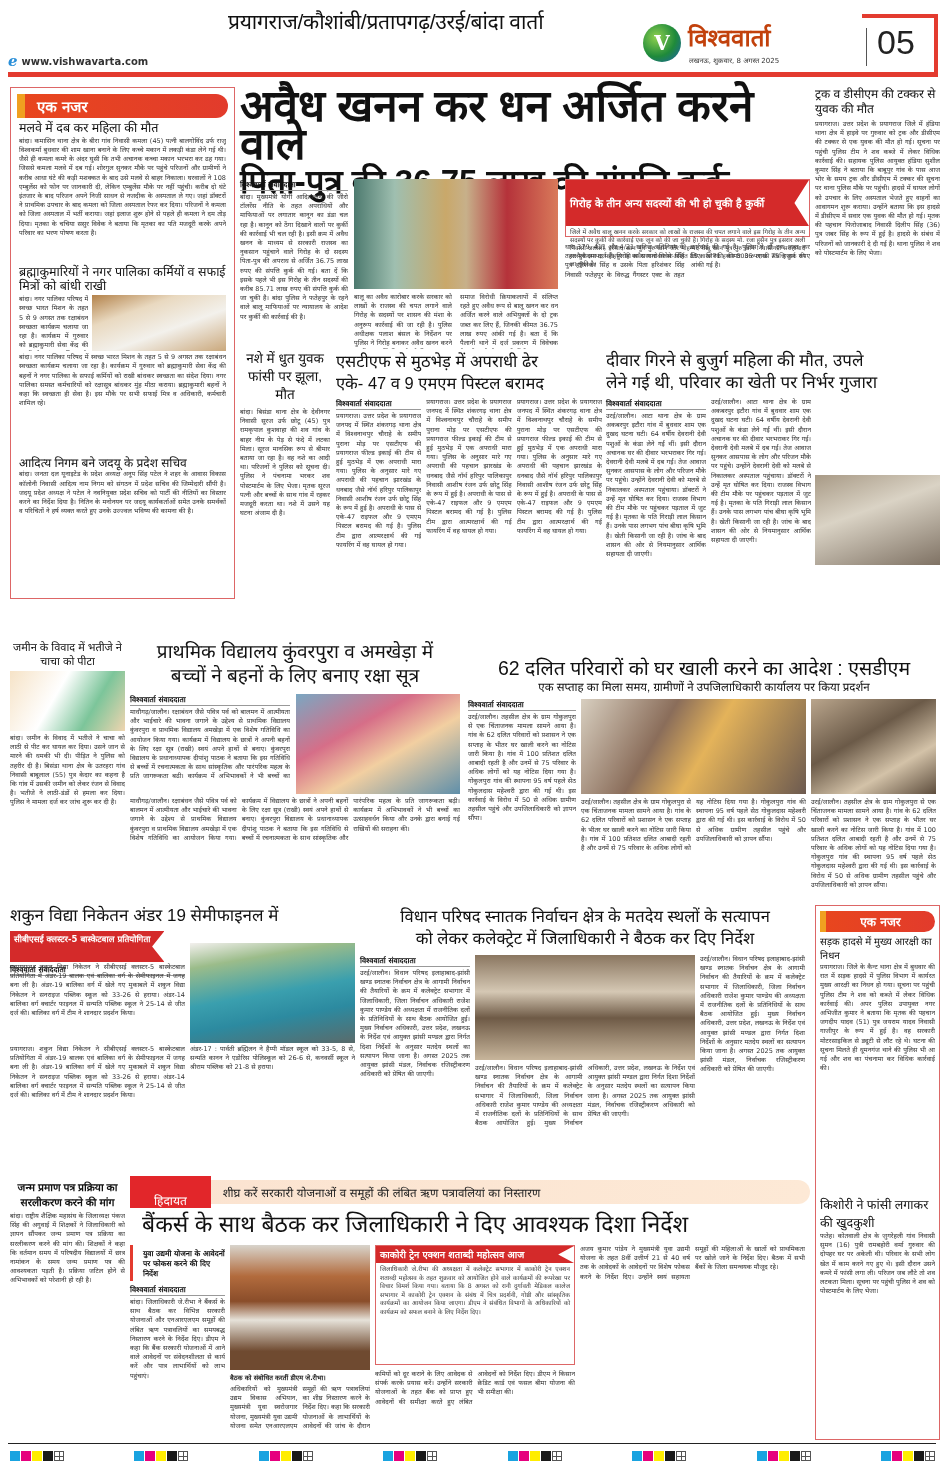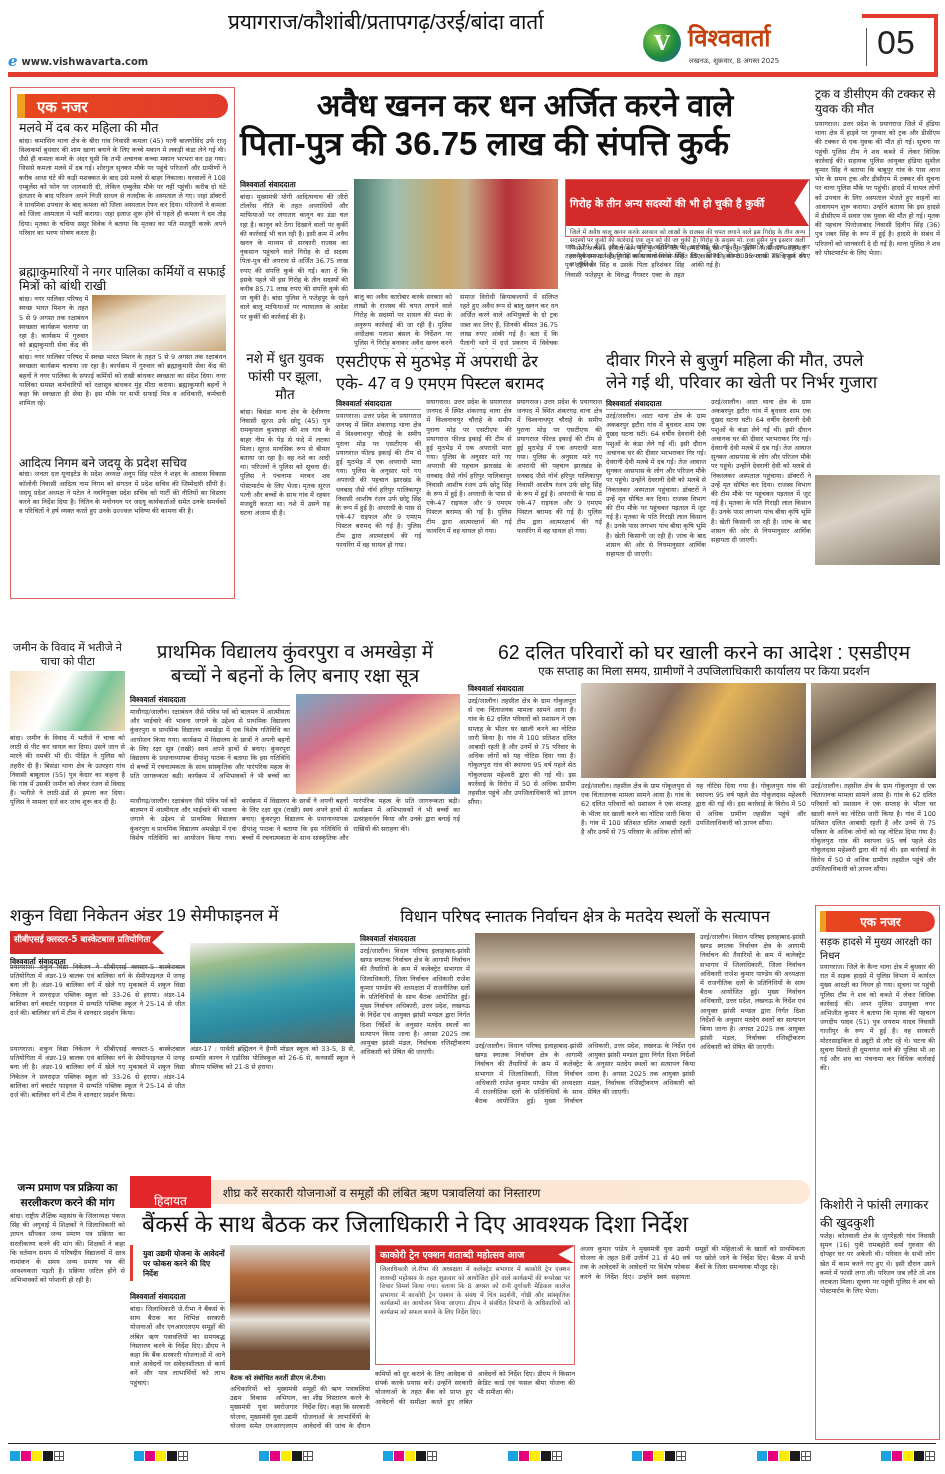--- a/index.html
+++ b/index.html
@@ -43,21 +43,21 @@
   <div style="display:flex;gap:4px;margin-top:2px">
     <div class="txt" style="width:70px;height:56px">बांदा। नगर पालिका परिषद में स्वच्छ भारत मिशन के तहत 5 से 9 अगस्त तक रक्षाबंधन स्वच्छता कार्यक्रम चलाया जा रहा है। कार्यक्रम में गुरुवार को ब्रह्माकुमारी सेवा केंद्र की बहनों ने नगर पालिका के सफाई कर्मियों को राखी बांधकर स्वच्छता का संदेश दिया। नगर पालिका समस्त कर्मचारियों को रक्षासूत्र बांधकर मुंह मीठा कराया। ब्रह्माकुमारी बहनों ने कहा कि स्वच्छता ही सेवा है। इस मौके पर सभी सफाई मित्र व अधिकारी, कर्मचारी शामिल रहे।</div>
     <div class="photo" style="width:135px;height:56px;background:linear-gradient(160deg,#b3824a,#e9d9c0 30%,#f3f1ec 60%,#caa87c)"></div>
   </div>
   <div class="txt" style="height:100px;margin-top:2px">बांदा। नगर पालिका परिषद में स्वच्छ भारत मिशन के तहत 5 से 9 अगस्त तक रक्षाबंधन स्वच्छता कार्यक्रम चलाया जा रहा है। कार्यक्रम में गुरुवार को ब्रह्माकुमारी सेवा केंद्र की बहनों ने नगर पालिका के सफाई कर्मियों को राखी बांधकर स्वच्छता का संदेश दिया। नगर पालिका समस्त कर्मचारियों को रक्षासूत्र बांधकर मुंह मीठा कराया। ब्रह्माकुमारी बहनों ने कहा कि स्वच्छता ही सेवा है। इस मौके पर सभी सफाई मित्र व अधिकारी, कर्मचारी शामिल रहे।</div>
   <div class="hl" style="font-size:12px;font-weight:normal;margin-top:4px">आदित्य निगम बने जदयू के प्रदेश सचिव</div>
   <div class="txt" style="height:63px">बांदा। जनता दल यूनाइटेड के प्रदेश अध्यक्ष अनूप सिंह पटेल ने शहर के आवास विकास कॉलोनी निवासी आदित्य नाम निगम को संगठन में प्रदेश सचिव की जिम्मेदारी सौंपी है। जदयू प्रदेश अध्यक्ष ने पटेल ने नवनियुक्त प्रदेश सचिव को पार्टी की नीतियों का विस्तार करने का निर्देश दिया है। नितिन के मनोनयन पर जदयू कार्यकर्ताओं समेत उनके समर्थकों व परिचितों ने हर्ष व्यक्त करते हुए उनके उज्ज्वल भविष्य की कामना की है।</div>
 </div>
 
 <div class="abs" style="left:240px;top:87px;width:570px;height:265px">
-  <div class="hl" style="text-align:center;font-size:31px;line-height:38px">अवैध खनन कर धन अर्जित करने वाले</div>
+  <div class="hl" style="text-align:left;font-size:44px;line-height:38px">अवैध खनन कर धन अर्जित करने वाले</div>
   <div class="hl" style="text-align:left;font-size:33px;line-height:38px">पिता-पुत्र की 36.75 लाख की संपत्ति कुर्क</div>
   <div class="abs" style="left:0;top:92px;width:108px">
     <div class="byline">विश्ववार्ता संवाददाता</div>
     <div class="txt" style="height:160px">बांदा। मुख्यमंत्री योगी आदित्यनाथ की जीरो टॉलरेंस नीति के तहत अपराधियों और माफियाओं पर लगातार कानून का डंडा चल रहा है। कानून को ठेंगा दिखाने वालों पर कुर्की की कार्रवाई भी चल रही है। इसी क्रम में अवैध खनन के माध्यम से सरकारी राजस्व का नुकसान पहुंचाने वाले गिरोह के दो सदस्य पिता-पुत्र की अपराध से अर्जित 36.75 लाख रुपए की संपत्ति कुर्क की गई। बता दें कि इसके पहले भी इस गिरोह के तीन सदस्यों की करीब 85.71 लाख रुपए की संपत्ति कुर्क की जा चुकी है। बांदा पुलिस ने फतेहपुर के रहने वाले बालू माफियाओं पर न्यायालय के आदेश पर कुर्की की कार्रवाई की है।</div>
   </div>
   <div class="abs photo" style="left:114px;top:92px;width:204px;height:110px;background:linear-gradient(90deg,#4d7a6f,#9fbfb0 20%,#c9a86a 45%,#c7b08a 55%,#b5323a 75%,#d97a5a)"></div>
   <div class="abs" style="left:114px;top:206px;width:204px">
     <div class="txt" style="width:98px;height:56px;float:left">बालू का अवैध कारोबार करके सरकार को लाखों के राजस्व की चपत लगाने वाले गिरोह के सदस्यों पर शासन की मंशा के अनुरूप कार्रवाई की जा रही है। पुलिस अधीक्षक पलाश बंसल के निर्देशन पर पुलिस ने गिरोह बनाकर अवैध खनन करने वालों पर कुर्की की कार्रवाई की।</div>
     <div class="txt" style="width:98px;height:56px;float:right">समाज विरोधी क्रियाकलापों में संलिप्त रहते हुए अवैध रूप से बालू खनन कर धन अर्जित करने वाले अभियुक्तों के दो ट्रक जब्त कर लिए हैं, जिनकी कीमत 36.75 लाख रुपए आंकी गई है। बता दें कि पैलानी थाने में दर्ज प्रकरण में विवेचक पैलानी थाने के प्रभारी निरीक्षक सुधाराम सिंह ने विवेक सिंह पुत्र हरिशंकर सिंह के विरुद्ध कार्रवाई की।</div>
   </div>
@@ -112,50 +112,51 @@
   <div class="hl" style="text-align:center;font-size:19px;font-weight:normal;line-height:24px;white-space:nowrap">बच्चों ने बहनों के लिए बनाए रक्षा सूत्र</div>
   <div style="display:flex;gap:6px;margin-top:6px">
     <div style="width:160px">
       <div class="byline">विश्ववार्ता संवाददाता</div>
       <div class="txt" style="height:70px">माधौगढ़/जालौन। रक्षाबंधन जैसे पवित्र पर्व को बालमन में आत्मीयता और भाईचारे की भावना जगाने के उद्देश्य से प्राथमिक विद्यालय कुंवरपुरा व प्राथमिक विद्यालय अमखेड़ा में एक विशेष गतिविधि का आयोजन किया गया। कार्यक्रम में विद्यालय के छात्रों ने अपनी बहनों के लिए रक्षा सूत्र (राखी) स्वयं अपने हाथों से बनाए। कुंवरपुरा विद्यालय के प्रधानाध्यापक दीपांशु पाठक ने बताया कि इस गतिविधि से बच्चों में रचनात्मकता के साथ सांस्कृतिक और पारंपरिक महत्व के प्रति जागरूकता बढ़ी। कार्यक्रम में अभिभावकों ने भी बच्चों का उत्साहवर्धन किया और उनके द्वारा बनाई गई राखियों की सराहना की।</div>
     </div>
     <div class="photo" style="width:164px;height:100px;background:linear-gradient(150deg,#7aa7c2,#d66e88 35%,#f2cfa1 60%,#5f8faa)"></div>
   </div>
   <div class="txt" style="height:95px;margin-top:3px;column-count:3;column-gap:5px">माधौगढ़/जालौन। रक्षाबंधन जैसे पवित्र पर्व को बालमन में आत्मीयता और भाईचारे की भावना जगाने के उद्देश्य से प्राथमिक विद्यालय कुंवरपुरा व प्राथमिक विद्यालय अमखेड़ा में एक विशेष गतिविधि का आयोजन किया गया। कार्यक्रम में विद्यालय के छात्रों ने अपनी बहनों के लिए रक्षा सूत्र (राखी) स्वयं अपने हाथों से बनाए। कुंवरपुरा विद्यालय के प्रधानाध्यापक दीपांशु पाठक ने बताया कि इस गतिविधि से बच्चों में रचनात्मकता के साथ सांस्कृतिक और पारंपरिक महत्व के प्रति जागरूकता बढ़ी। कार्यक्रम में अभिभावकों ने भी बच्चों का उत्साहवर्धन किया और उनके द्वारा बनाई गई राखियों की सराहना की।</div>
 </div>
-<div class="abs" style="left:468px;top:640px;width:472px;height:255px">
+<div class="abs" style="left:468px;top:656px;width:472px;height:255px">
   <div class="hl" style="text-align:center;font-size:19.5px;font-weight:normal;line-height:24px;white-space:nowrap">62 दलित परिवारों को घर खाली करने का आदेश : एसडीएम</div>
   <div class="hl" style="text-align:center;font-size:11.5px;font-weight:normal;line-height:15px">एक सप्ताह का मिला समय, ग्रामीणों ने उपजिलाधिकारी कार्यालय पर किया प्रदर्शन</div>
   <div style="display:flex;gap:5px;margin-top:4px">
     <div style="width:108px">
       <div class="byline">विश्ववार्ता संवाददाता</div>
       <div class="txt" style="height:186px">उरई/जालौन। तहसील क्षेत्र के ग्राम गोकुलपुरा से एक चिंताजनक मामला सामने आया है। गांव के 62 दलित परिवारों को प्रशासन ने एक सप्ताह के भीतर घर खाली करने का नोटिस जारी किया है। गांव में 100 प्रतिशत दलित आबादी रहती है और उनमें से 75 परिवार के अधिक लोगों को यह नोटिस दिया गया है। गोकुलपुरा गांव की स्थापना 95 वर्ष पहले सेठ गोकुलदास महेश्वरी द्वारा की गई थी। इस कार्रवाई के विरोध में 50 से अधिक ग्रामीण तहसील पहुंचे और उपजिलाधिकारी को ज्ञापन सौंपा।</div>
     </div>
     <div>
       <div class="photo" style="width:225px;height:95px;background:linear-gradient(120deg,#d8cfc0,#8a6d5a 35%,#e4b35a 55%,#6c5a50)"></div>
       <div class="txt" style="width:225px;height:98px;margin-top:4px;column-count:2;column-gap:5px">उरई/जालौन। तहसील क्षेत्र के ग्राम गोकुलपुरा से एक चिंताजनक मामला सामने आया है। गांव के 62 दलित परिवारों को प्रशासन ने एक सप्ताह के भीतर घर खाली करने का नोटिस जारी किया है। गांव में 100 प्रतिशत दलित आबादी रहती है और उनमें से 75 परिवार के अधिक लोगों को यह नोटिस दिया गया है। गोकुलपुरा गांव की स्थापना 95 वर्ष पहले सेठ गोकुलदास महेश्वरी द्वारा की गई थी। इस कार्रवाई के विरोध में 50 से अधिक ग्रामीण तहसील पहुंचे और उपजिलाधिकारी को ज्ञापन सौंपा।</div>
     </div>
     <div>
       <div class="photo" style="width:125px;height:95px;background:linear-gradient(150deg,#b9a58c,#6b5a48 40%,#d3c2a8 70%,#5d4d3d)"></div>
       <div class="txt" style="width:125px;height:98px;margin-top:4px">उरई/जालौन। तहसील क्षेत्र के ग्राम गोकुलपुरा से एक चिंताजनक मामला सामने आया है। गांव के 62 दलित परिवारों को प्रशासन ने एक सप्ताह के भीतर घर खाली करने का नोटिस जारी किया है। गांव में 100 प्रतिशत दलित आबादी रहती है और उनमें से 75 परिवार के अधिक लोगों को यह नोटिस दिया गया है। गोकुलपुरा गांव की स्थापना 95 वर्ष पहले सेठ गोकुलदास महेश्वरी द्वारा की गई थी। इस कार्रवाई के विरोध में 50 से अधिक ग्रामीण तहसील पहुंचे और उपजिलाधिकारी को ज्ञापन सौंपा।</div>
     </div>
   </div>
 </div>
 
 <div class="abs" style="left:10px;top:905px;width:345px;height:260px">
   <div class="hl" style="font-size:17px;font-weight:normal;line-height:22px;white-space:nowrap">शकुन विद्या निकेतन अंडर 19 सेमीफाइनल में</div>
-  <div style="display:inline-block;background:#d42a2a;color:#fff;font-size:8.5px;font-weight:bold;padding:2px 14px 10px 4px;margin-top:3px;clip-path:polygon(0 0,100% 0,92% 50%,100% 100%,0 100%)">सीबीएसई क्लस्टर-5 बास्केटबाल प्रतियोगिता</div>
+  <div style="display:inline-block;background:#d42a2a;color:#fff;font-size:8.5px;font-weight:bold;padding:2px 14px 18px 4px;margin-top:3px;clip-path:polygon(0 0,100% 0,92% 50%,100% 100%,0 100%)">सीबीएसई क्लस्टर-5 बास्केटबाल प्रतियोगिता</div>
   <div class="byline" style="width:175px;margin-top:2px">विश्ववार्ता संवाददाता</div>
   <div class="abs txt" style="left:0;top:58px;width:175px;height:80px">प्रयागराज। शकुन विद्या निकेतन ने सीबीएसई क्लस्टर-5 बास्केटबाल प्रतियोगिता में अंडर-19 बालक एवं बालिका वर्ग के सेमीफाइनल में जगह बना ली है। अंडर-19 बालिका वर्ग में खेले गए मुकाबले में शकुन विद्या निकेतन ने सनराइज पब्लिक स्कूल को 33-26 से हराया। अंडर-14 बालिका वर्ग क्वार्टर फाइनल में सन्मति पब्लिक स्कूल ने 25-14 से जीत दर्ज की। बालिका वर्ग में टीम ने शानदार प्रदर्शन किया।</div>
   <div class="abs photo" style="left:180px;top:38px;width:165px;height:100px;background:linear-gradient(170deg,#f3f0ee,#9bbc8a 20%,#3a9fae 50%,#2c8aa0 70%,#5a6b6b)"></div>
   <div class="abs txt" style="left:0;top:140px;width:175px;height:118px">प्रयागराज। शकुन विद्या निकेतन ने सीबीएसई क्लस्टर-5 बास्केटबाल प्रतियोगिता में अंडर-19 बालक एवं बालिका वर्ग के सेमीफाइनल में जगह बना ली है। अंडर-19 बालिका वर्ग में खेले गए मुकाबले में शकुन विद्या निकेतन ने सनराइज पब्लिक स्कूल को 33-26 से हराया। अंडर-14 बालिका वर्ग क्वार्टर फाइनल में सन्मति पब्लिक स्कूल ने 25-14 से जीत दर्ज की। बालिका वर्ग में टीम ने शानदार प्रदर्शन किया।</div>
   <div class="abs txt" style="left:180px;top:140px;width:165px;height:118px">अंडर-17 : पार्वती ब्रह्मिलन ने हैप्पी मॉडल स्कूल को 33-5, 8 से, सन्मति कानन ने एडोरिस पोलिस्कूल को 26-6 से, कनवर्सी स्कूल ने श्रीराम पब्लिक को 21-8 से हराया।</div>
 </div>
 <div class="abs" style="left:360px;top:905px;width:450px;height:260px">
   <div class="hl" style="text-align:center;font-size:16.5px;font-weight:normal;line-height:22px;white-space:nowrap">विधान परिषद स्नातक निर्वाचन क्षेत्र के मतदेय स्थलों के सत्यापन</div>
+  <div class="hl" style="text-align:center;font-size:16.5px;font-weight:normal;line-height:22px;white-space:nowrap">को लेकर कलेक्ट्रेट में जिलाधिकारी ने बैठक कर दिए निर्देश</div>
   <div style="display:flex;gap:5px;margin-top:6px">
     <div style="width:110px">
       <div class="byline">विश्ववार्ता संवाददाता</div>
       <div class="txt" style="height:196px">उरई/जालौन। विधान परिषद इलाहाबाद-झांसी खण्ड स्नातक निर्वाचन क्षेत्र के आगामी निर्वाचन की तैयारियों के क्रम में कलेक्ट्रेट सभागार में जिलाधिकारी, जिला निर्वाचन अधिकारी राजेश कुमार पाण्डेय की अध्यक्षता में राजनीतिक दलों के प्रतिनिधियों के साथ बैठक आयोजित हुई। मुख्य निर्वाचन अधिकारी, उत्तर प्रदेश, लखनऊ के निर्देश एवं आयुक्त झांसी मण्डल द्वारा निर्गत दिशा निर्देशों के अनुसार मतदेय स्थलों का सत्यापन किया जाना है। अगस्त 2025 तक आयुक्त झांसी मंडल, निर्वाचक रजिस्ट्रीकरण अधिकारी को प्रेषित की जाएगी।</div>
     </div>
     <div>
       <div class="photo" style="width:220px;height:105px;background:linear-gradient(180deg,#8a7660,#d5c8b4 35%,#6e5a46 60%,#c7b59b)"></div>
       <div class="txt" style="width:220px;height:98px;margin-top:4px;column-count:2;column-gap:5px">उरई/जालौन। विधान परिषद इलाहाबाद-झांसी खण्ड स्नातक निर्वाचन क्षेत्र के आगामी निर्वाचन की तैयारियों के क्रम में कलेक्ट्रेट सभागार में जिलाधिकारी, जिला निर्वाचन अधिकारी राजेश कुमार पाण्डेय की अध्यक्षता में राजनीतिक दलों के प्रतिनिधियों के साथ बैठक आयोजित हुई। मुख्य निर्वाचन अधिकारी, उत्तर प्रदेश, लखनऊ के निर्देश एवं आयुक्त झांसी मण्डल द्वारा निर्गत दिशा निर्देशों के अनुसार मतदेय स्थलों का सत्यापन किया जाना है। अगस्त 2025 तक आयुक्त झांसी मंडल, निर्वाचक रजिस्ट्रीकरण अधिकारी को प्रेषित की जाएगी।</div>
     </div>
     <div class="txt" style="width:105px;height:210px">उरई/जालौन। विधान परिषद इलाहाबाद-झांसी खण्ड स्नातक निर्वाचन क्षेत्र के आगामी निर्वाचन की तैयारियों के क्रम में कलेक्ट्रेट सभागार में जिलाधिकारी, जिला निर्वाचन अधिकारी राजेश कुमार पाण्डेय की अध्यक्षता में राजनीतिक दलों के प्रतिनिधियों के साथ बैठक आयोजित हुई। मुख्य निर्वाचन अधिकारी, उत्तर प्रदेश, लखनऊ के निर्देश एवं आयुक्त झांसी मण्डल द्वारा निर्गत दिशा निर्देशों के अनुसार मतदेय स्थलों का सत्यापन किया जाना है। अगस्त 2025 तक आयुक्त झांसी मंडल, निर्वाचक रजिस्ट्रीकरण अधिकारी को प्रेषित की जाएगी।</div>
@@ -173,21 +174,21 @@
   <div class="hl" style="text-align:center;font-size:10.5px;line-height:15px">जन्म प्रमाण पत्र प्रक्रिया का सरलीकरण करने की मांग</div>
   <div class="txt" style="height:216px;margin-top:2px">बांदा। राष्ट्रीय शैक्षिक महासंघ के जिलाध्यक्ष पंकज सिंह की अगुवाई में शिक्षकों ने जिलाधिकारी को ज्ञापन सौंपकर जन्म प्रमाण पत्र प्रक्रिया का सरलीकरण करने की मांग की। शिक्षकों ने कहा कि वर्तमान समय में परिषदीय विद्यालयों में छात्र नामांकन के समय जन्म प्रमाण पत्र की आवश्यकता पड़ती है। प्रक्रिया जटिल होने से अभिभावकों को परेशानी हो रही है।</div>
 </div>
 <div class="abs" style="left:130px;top:1180px;width:680px;height:255px">
   <div style="display:flex;align-items:center;height:24px;background:linear-gradient(90deg,#fbe3d0,#fde9d6);border-radius:0 12px 12px 0">
     <div style="background:#e2262a;color:#fff;font-size:12px;padding:16px 24px;height:24px">हिदायत</div>
     <div style="font-size:11.5px;padding-left:12px;color:#222">शीघ्र करें सरकारी योजनाओं व समूहों की लंबित ऋण पत्रावलियां का निस्तारण</div>
   </div>
   <div class="hl" style="font-size:23px;font-weight:normal;line-height:32px;margin-top:4px;white-space:nowrap;padding-left:12px">बैंकर्स के साथ बैठक कर जिलाधिकारी ने दिए आवश्यक दिशा निर्देश</div>
   <div class="abs" style="left:0;top:65px;width:95px">
-    <div style="font-size:7.5px;font-weight:bold;color:#111;padding:3px 0 3px 10px;border-left:3px solid #e33b2f;margin-bottom:10px">युवा उद्यमी योजना के आवेदनों पर फोकस करने की दिए निर्देश</div>
+    <div style="font-size:7.5px;font-weight:bold;color:#111;padding:3px 0 3px 10px;border-left:3px solid #e33b2f;margin-bottom:3px">युवा उद्यमी योजना के आवेदनों पर फोकस करने की दिए निर्देश</div>
     <div class="byline">विश्ववार्ता संवाददाता</div>
     <div class="txt" style="height:130px">बांदा। जिलाधिकारी जे.रीभा ने बैंकर्स के साथ बैठक कर विभिन्न सरकारी योजनाओं और एनआरएलएम समूहों की लंबित ऋण पत्रावलियों का समयबद्ध निस्तारण करने के निर्देश दिए। डीएम ने कहा कि बैंक सरकारी योजनाओं में आने वाले आवेदनों पर संवेदनशीलता से कार्य करें और पात्र लाभार्थियों को लाभ पहुंचाएं।</div>
   </div>
   <div class="abs photo" style="left:100px;top:65px;width:140px;height:125px;background:linear-gradient(180deg,#d8d4cc,#b26b3d 25%,#8a4d2a 45%,#e6e2d9 60%,#6f4a30 85%)"></div>
   <div class="abs caption" style="left:100px;top:193px;width:140px">बैठक को संबोधित करतीं डीएम जे.रीभा।</div>
   <div class="abs txt" style="left:100px;top:205px;width:140px;height:48px;column-count:2;column-gap:5px">अधिकारियों को मुख्यमंत्री उद्यम विकास अभियान, मुख्यमंत्री युवा स्वरोजगार योजना, मुख्यमंत्री युवा उद्यमी योजना समेत एनआरएलएम समूहों की ऋण पत्रावलियां का शीघ्र निस्तारण करने के निर्देश दिए। कहा कि सरकारी योजनाओं के लाभार्थियों के आवेदनों की जांच के दौरान मिलने वाली कमियों को दूर कराने के लिए आवेदक से संपर्क करें।</div>
   <div class="abs" style="left:245px;top:65px;width:200px;height:120px;border:1px solid #d66">
     <div style="background:#d42a2a;color:#fff;font-size:9.5px;font-weight:bold;padding:2px 4px;clip-path:polygon(0 0,100% 0,92% 50%,100% 100%,0 100%)">काकोरी ट्रेन एक्शन शताब्दी महोत्सव आज</div>
     <div class="txt" style="padding:2px 4px;height:100px;font-size:6.2px;line-height:8.6px">जिलाधिकारी जे.रीभा की अध्यक्षता में कलेक्ट्रेट सभागार में काकोरी ट्रेन एक्शन शताब्दी महोत्सव के तहत शुक्रवार को आयोजित होने वाले कार्यक्रमों की रूपरेखा पर विचार विमर्श किया गया। बताया कि 8 अगस्त को रानी दुर्गावती मेडिकल कालेज सभागार में काकोरी ट्रेन एक्शन के संबंध में चित्र प्रदर्शनी, गोष्ठी और सांस्कृतिक कार्यक्रमों का आयोजन किया जाएगा। डीएम ने संबंधित विभागों के अधिकारियों को कार्यक्रम को सफल बनाने के लिए निर्देश दिए।</div>
   </div>

